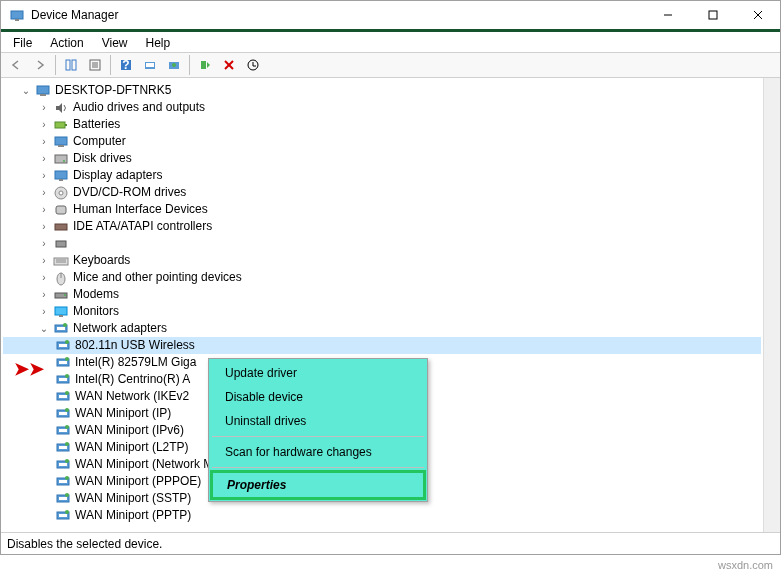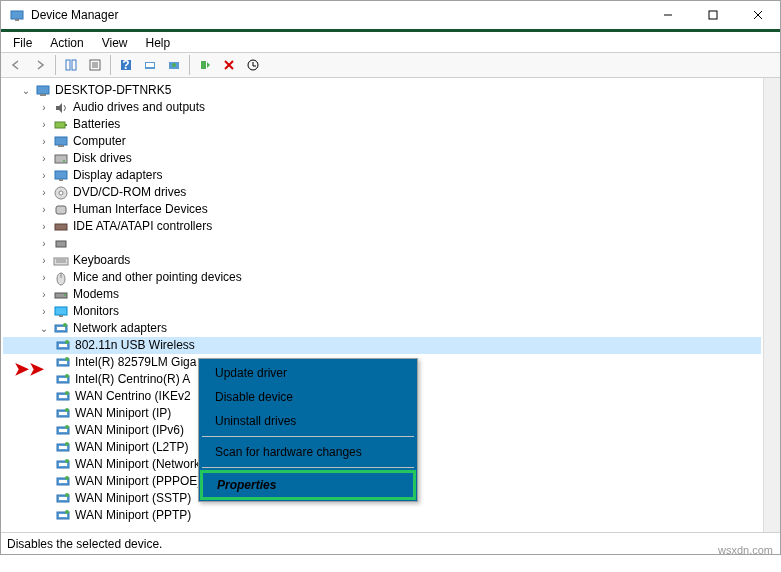--- a/index.html
+++ b/index.html
@@ -21,23 +21,23 @@
 .scrollbar-v { width: 17px; background: #f0f0f0; border-left: 1px solid #ddd; }
 .node { display: flex; align-items: center; white-space: nowrap; height: 17px; }
 .exp { width: 14px; height: 14px; display: flex; align-items: center; justify-content: center; font-size: 10px; color: #666; margin-right: 2px; }
 .dev-icon { width: 16px; height: 16px; margin-right: 4px; display: inline-flex; align-items: center; justify-content: center; }
 .indent1 { padding-left: 16px; }
 .indent2 { padding-left: 34px; }
 .indent3 { padding-left: 36px; }
 .selected { background: #cce8ff; }
 .selected .label { background: #cce8ff; }
 .statusbar { height: 22px; border-top: 1px solid #d0d0d0; display: flex; align-items: center; padding: 0 6px; }
-.watermark { position: absolute; right: 8px; bottom: 16px; font-size: 11px; color: #999; }
+.watermark { position: absolute; right: 8px; bottom: 1px; font-size: 11px; color: #999; }
 .arrow-mark { position: absolute; left: 14px; top: 358px; color: #d40000; font-size: 18px; font-weight: bold; pointer-events: none; z-index: 5; }
-.context-menu { position: absolute; left: 198px; top: 358px; width: 220px; background: #0369a1; border: 1px solid #a0a0a0; box-shadow: 2px 2px 4px rgba(0,0,0,0.25); z-index: 10; padding: 2px; }
+.context-menu { position: absolute; left: 208px; top: 358px; width: 220px; background: #5eead4; border: 1px solid #a0a0a0; box-shadow: 2px 2px 4px rgba(0,0,0,0.25); z-index: 10; padding: 2px; }
 .cm-item { padding: 5px 14px; font-size: 12px; }
 .cm-sep { height: 1px; background: #c0c0c0; margin: 3px 1px; }
 .cm-highlight { border: 3px solid #22c55e; margin: -1px; font-style: italic; }
 </style>
 </head>
 <body>
 
 <div class="window">
   <div class="titlebar">
     <span class="app-icon">
@@ -325,21 +325,21 @@
         </div>
         <div class="node indent3">
           <span class="exp"></span>
           <span class="dev-icon">
             <svg width="16" height="16">
               <rect x="2" y="4" width="12" height="7" fill="#5b9bd5" stroke="#2e75b6"></rect>
               <rect x="4" y="6" width="8" height="3" fill="#fff"></rect>
               <circle cx="12" cy="4" r="2" fill="#4caf50"></circle>
             </svg>
           </span>
-          <span class="label">WAN Centrino (IKEv2</span>
+          <span class="label">WAN Network (IKEv2</span>
         </div>
         <div class="node indent3">
           <span class="exp"></span>
           <span class="dev-icon">
             <svg width="16" height="16">
               <rect x="2" y="4" width="12" height="7" fill="#5b9bd5" stroke="#2e75b6"></rect>
               <rect x="4" y="6" width="8" height="3" fill="#fff"></rect>
               <circle cx="12" cy="4" r="2" fill="#4caf50"></circle>
             </svg>
           </span>

